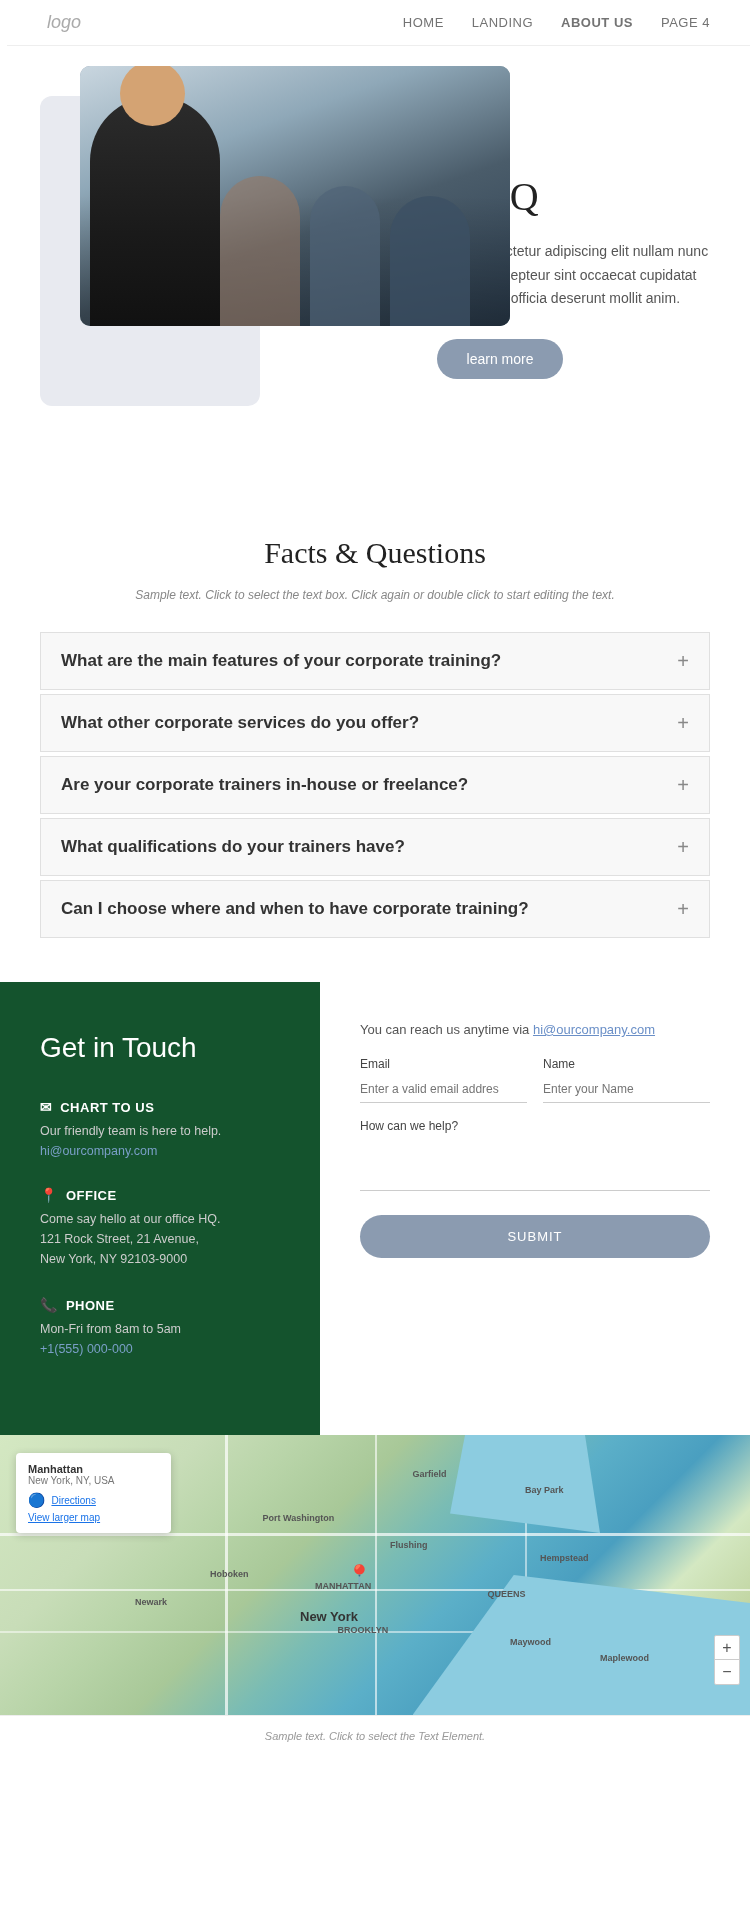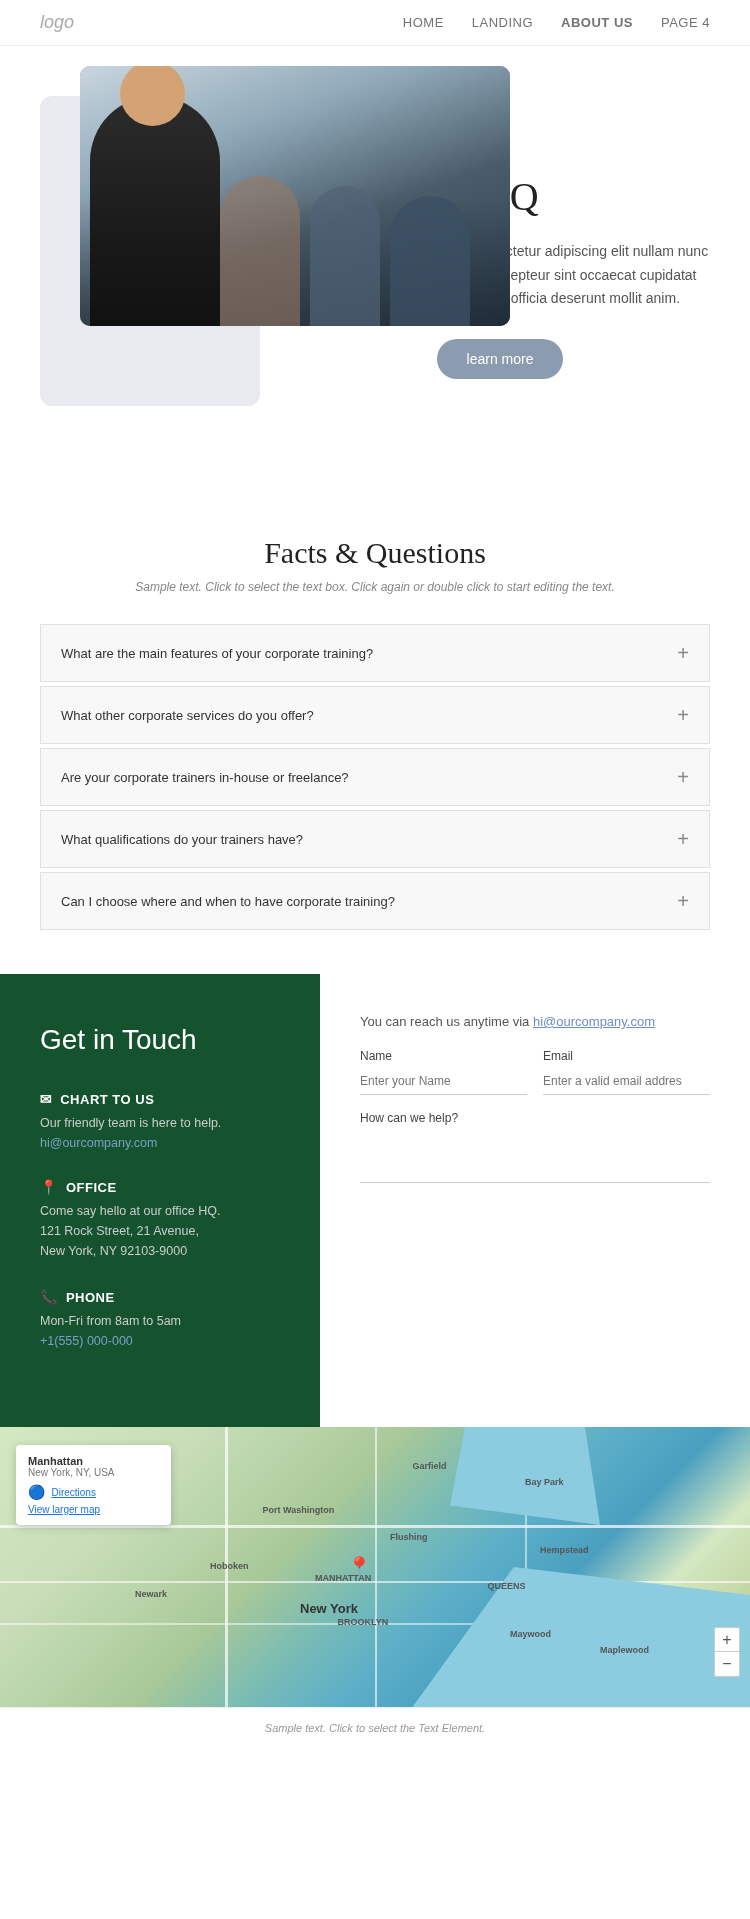--- a/index.html
+++ b/index.html
@@ -5,20 +5,21 @@
     * { box-sizing: border-box; margin: 0; padding: 0; }
     body { font-family: Arial, sans-serif; background: #fff; width: 750px; }
 
     
     nav {
       display: flex;
       align-items: center;
       justify-content: space-between;
       padding: 12px 40px;
       border-bottom: 1px solid #eee;
+      margin-left: 7px;
     }
     .nav-link {
       font-size: 13px;
       color: #737373;
       text-decoration: none;
       letter-spacing: 0.5px;
       cursor: pointer;
     }
     .nav-link.active { font-weight: bold; }
 
@@ -136,41 +137,41 @@
 
     
     .faq-section {
       padding: 60px 40px 40px;
       text-align: center;
     }
     .faq-section h2 {
       font-size: 30px;
       font-weight: 400;
       color: #222;
-      margin-bottom: 10px;
+      margin-bottom: 18px;
       font-family: Georgia, serif;
     }
     .faq-subtitle {
       font-size: 12px;
       color: #888;
       margin-bottom: 30px;
       font-style: italic;
     }
     .faq-list { text-align: left; }
     .faq-item {
       display: flex;
       justify-content: space-between;
       align-items: center;
       padding: 18px 20px;
       border: 1px solid #e0e0e0;
       margin-bottom: 4px;
       background: #f8f8f8;
       cursor: pointer;
     }
-    .faq-question { font-size: 13px; color: #333; font-weight: 400; }
+    .faq-question { font-size: 17px; color: #333; font-weight: 700; }
     .faq-plus { font-size: 20px; color: #888; line-height: 1; }
 
     
     .contact-section {
       display: flex;
       background: #14532d;
       min-height: 360px;
     }
     .contact-left {
       width: 320px;
@@ -462,30 +463,31 @@
     </div>
   </div>
 
   <div class="contact-right">
     <p class="contact-intro">
       <span>You can reach us anytime via</span>
       <a class="contact-email-link" href="#">hi@ourcompany.com</a>
     </p>
     <div class="form-row">
       <div class="form-group">
+        <label>Email</label>
+        <input type="email" placeholder="Enter a valid email addres" style="">
+      </div>
+      <div class="form-group">
         <label>Name</label>
         <input type="text" placeholder="Enter your Name" style="">
       </div>
-      <div class="form-group">
-        <label>Email</label>
-        <input type="email" placeholder="Enter a valid email addres" style="">
-      </div>
     </div>
     <label class="help-label">How can we help?</label>
     <textarea style="width: 100%; border-top: none; border-right: none; border-left: none; border-image: initial; border-bottom: 1px solid rgb(204, 204, 204); height: 50px; resize: none; outline: none; font-size: 12px;"></textarea>
+    <button class="btn-submit">SUBMIT</button>
   </div>
 </section>
 
 <div class="map-section">
   <div class="map-bg">
     <div class="road-h1"></div>
     <div class="road-h2"></div>
     <div class="road-h3"></div>
     <div class="road-v1"></div>
     <div class="road-v2"></div>

